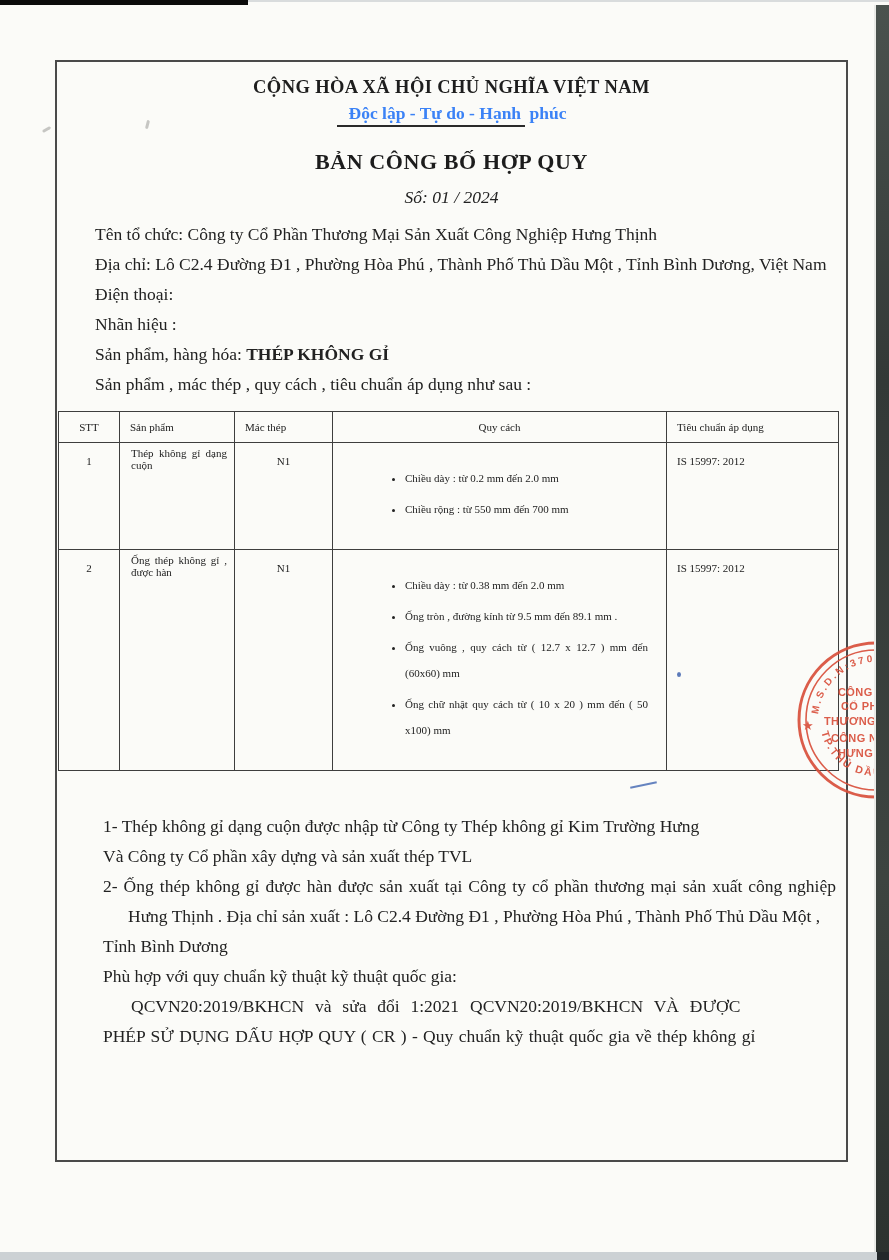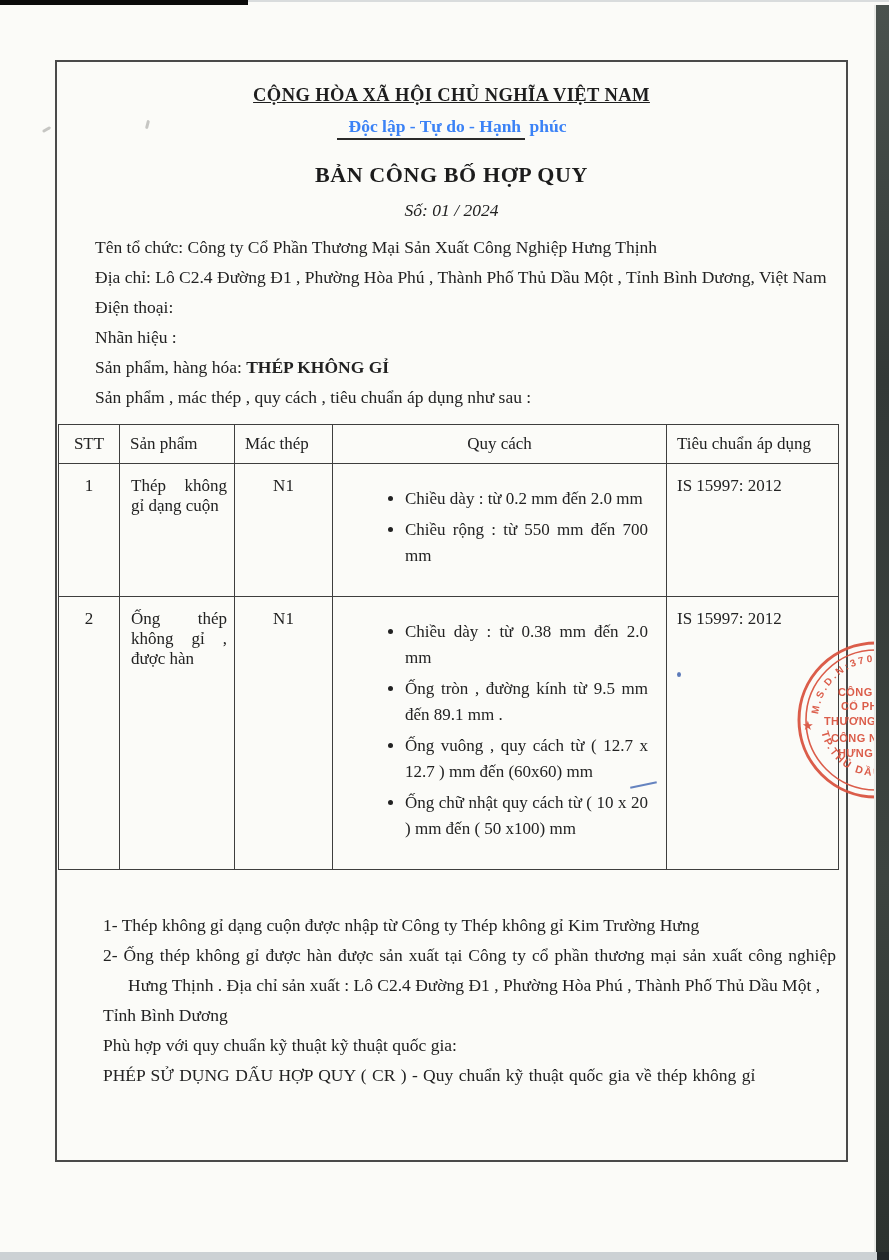--- a/index.html
+++ b/index.html
@@ -16,41 +16,41 @@
   .scan-corner-mark{position:absolute;left:877px;top:1252px;width:12px;height:8px;background:#23282a;z-index:7;}
   .pencil-mark{position:absolute;background:#9a9a98;opacity:.55;border-radius:2px;z-index:2;}
   .pm1{left:42px;top:128px;width:9px;height:3px;transform:rotate(-30deg);}
   .pm2{left:146px;top:120px;width:3px;height:9px;transform:rotate(14deg);}
   .ink-dot{position:absolute;left:677px;top:672px;width:4px;height:5px;background:#3f63ae;border-radius:50%;opacity:.85;z-index:4;}
   .ink-dash{position:absolute;left:630px;top:784px;width:27px;height:2px;background:#4a6db5;transform:rotate(-12deg);opacity:.85;z-index:4;}
   
   .frame{position:absolute;left:55px;top:60px;width:793px;height:1102px;
     border:2px solid #4a4a4a;box-sizing:border-box;padding-top:14px;z-index:1;}
   .center{text-align:center;}
-  .republic{margin:8px;font-size:18.5px;font-weight:bold;letter-spacing:.4px;line-height:22px;color:#1e1e1e;text-decoration:underline;}
+  .republic{margin:0;font-size:18.5px;font-weight:bold;letter-spacing:.4px;line-height:22px;color:#1e1e1e;}
   .motto{margin:3px 0 0 0;font-size:17.5px;font-weight:bold;line-height:24px;color:#3b82f6;}
   .motto-underline{border-bottom:2px solid #2a2a2a;padding:0 4px 2px 12px;}
   .doc-title{margin:24px 0 0 0;font-size:22px;font-weight:bold;letter-spacing:.6px;line-height:26px;color:#1c1c1c;}
   .doc-number{margin:10px 0 0 0;font-size:17.5px;line-height:24px;font-style:italic;}
   
   .info{margin:10px 10px 0 38px;font-size:17.5px;line-height:30px;}
   .info p{margin:0;}
   .indented{margin-left:6px;}
   .bold{font-weight:bold;}
   
   table.spec{border-collapse:collapse;margin:12px 0 0 1px;width:780px;table-layout:fixed;
-    font-size:17px;color:#222;}
+    font-size:11px;color:#222;}
   table.spec th,table.spec td{border:1.6px solid #3e3e3e;vertical-align:top;font-weight:normal;box-sizing:border-box;}
   th.h-stt{width:61px;text-align:center;padding:9px 2px;}
   th.h-sp{width:115px;text-align:left;padding:9px 10px;}
   th.h-mt{width:98px;text-align:left;padding:9px 10px;margin-left:38px;}
   th.h-qc{width:334px;text-align:center;padding:9px 0;}
   th.h-tc{width:172px;text-align:left;padding:9px 10px;}
   td.c-stt{text-align:center;padding-top:12px;}
-  td.c-sp{padding:12px 7px 0 11px;text-align:justify;}
+  td.c-sp{padding:4px 7px 0 11px;text-align:justify;}
   td.c-mt{text-align:center;padding-top:12px;}
   td.c-qc{padding:12px;}
   td.c-qc ul{margin:0;padding:10px 6px 10px 60px;}
   td.c-qc li{line-height:26px;margin-bottom:5px;text-align:justify;}
   td.c-tc{padding:12px 4px 0 10px;}
   tr.r1 td{height:95px;}
   
   .notes{margin:40px 10px 0 46px;font-size:17.5px;line-height:30px;}
   .notes p{margin:0;}
   .note-hang{padding-left:25px;text-indent:-25px;text-align:justify;}
@@ -123,24 +123,26 @@
               <li>Ống chữ nhật quy cách từ ( 10 x 20 ) mm đến ( 50 x100) mm</li>
             </ul>
           </td>
           <td class="c-tc">IS 15997: 2012</td>
         </tr>
       </tbody>
     </table>
 
     <div class="notes">
       <p>1- Thép không gỉ dạng cuộn được nhập từ Công ty Thép không gỉ Kim Trường Hưng</p>
+      <p>Và Công ty Cổ phần xây dựng và sản xuất thép TVL</p>
       <p class="note-hang">2- Ống thép không gỉ được hàn được sản xuất tại Công ty cổ phần thương mại sản xuất công nghiệp Hưng Thịnh . Địa chỉ sản xuất : Lô C2.4 Đường Đ1 , Phường Hòa Phú , Thành Phố Thủ Dầu Một ,</p>
       <p>Tỉnh Bình Dương</p>
       <p class="conformity">Phù hợp với quy chuẩn kỹ thuật kỹ thuật quốc gia:</p>
       <p class="regulation">
+        <span class="reg-l1">QCVN20:2019/BKHCN và sửa đổi 1:2021 QCVN20:2019/BKHCN VÀ ĐƯỢC</span>
         <span class="reg-l2">PHÉP SỬ DỤNG DẤU HỢP QUY ( CR ) -  Quy chuẩn kỹ thuật quốc gia về thép không gỉ</span>
       </p>
     </div>
   </div>
 
   <svg class="stamp" viewBox="0 0 180 180">
     <circle cx="90" cy="90" r="77" fill="none" stroke="#d9503c" stroke-width="3"></circle>
     <circle cx="90" cy="90" r="70" fill="none" stroke="#d9503c" stroke-width="1.6"></circle>
     <defs>
       <path id="arcTop" d="M 32 90 A 58 58 0 0 1 148 90" fill="none"></path>

